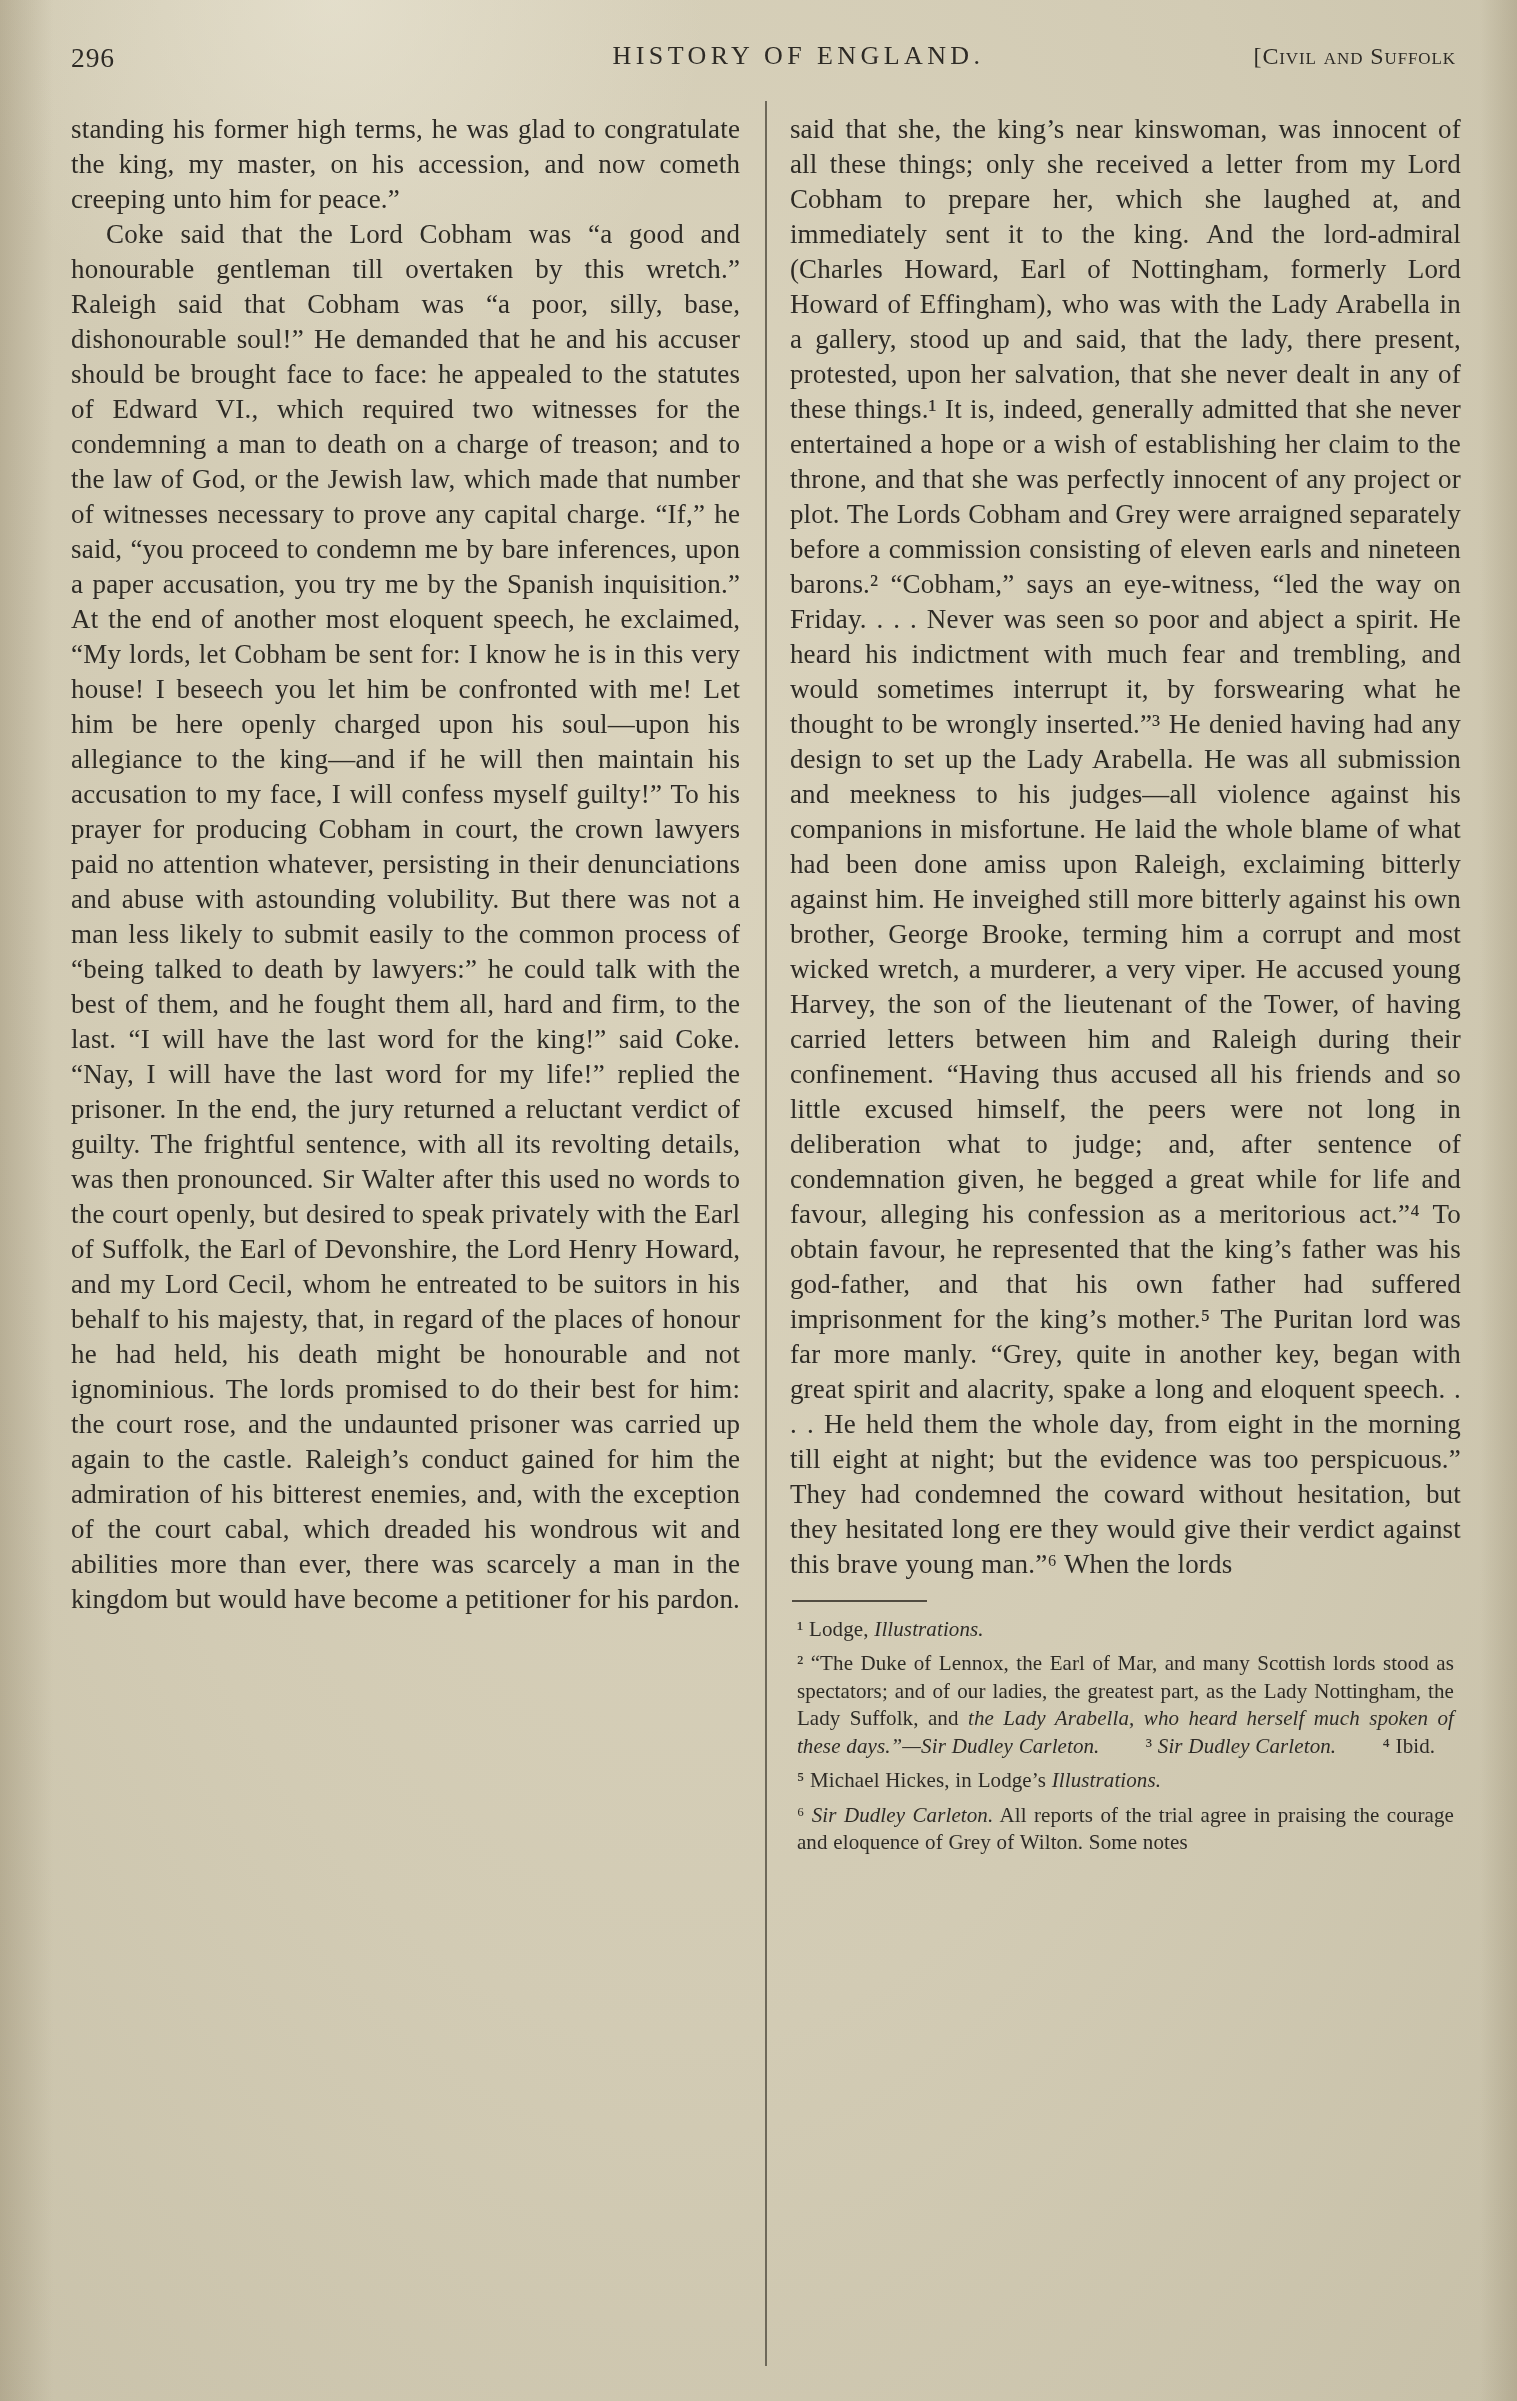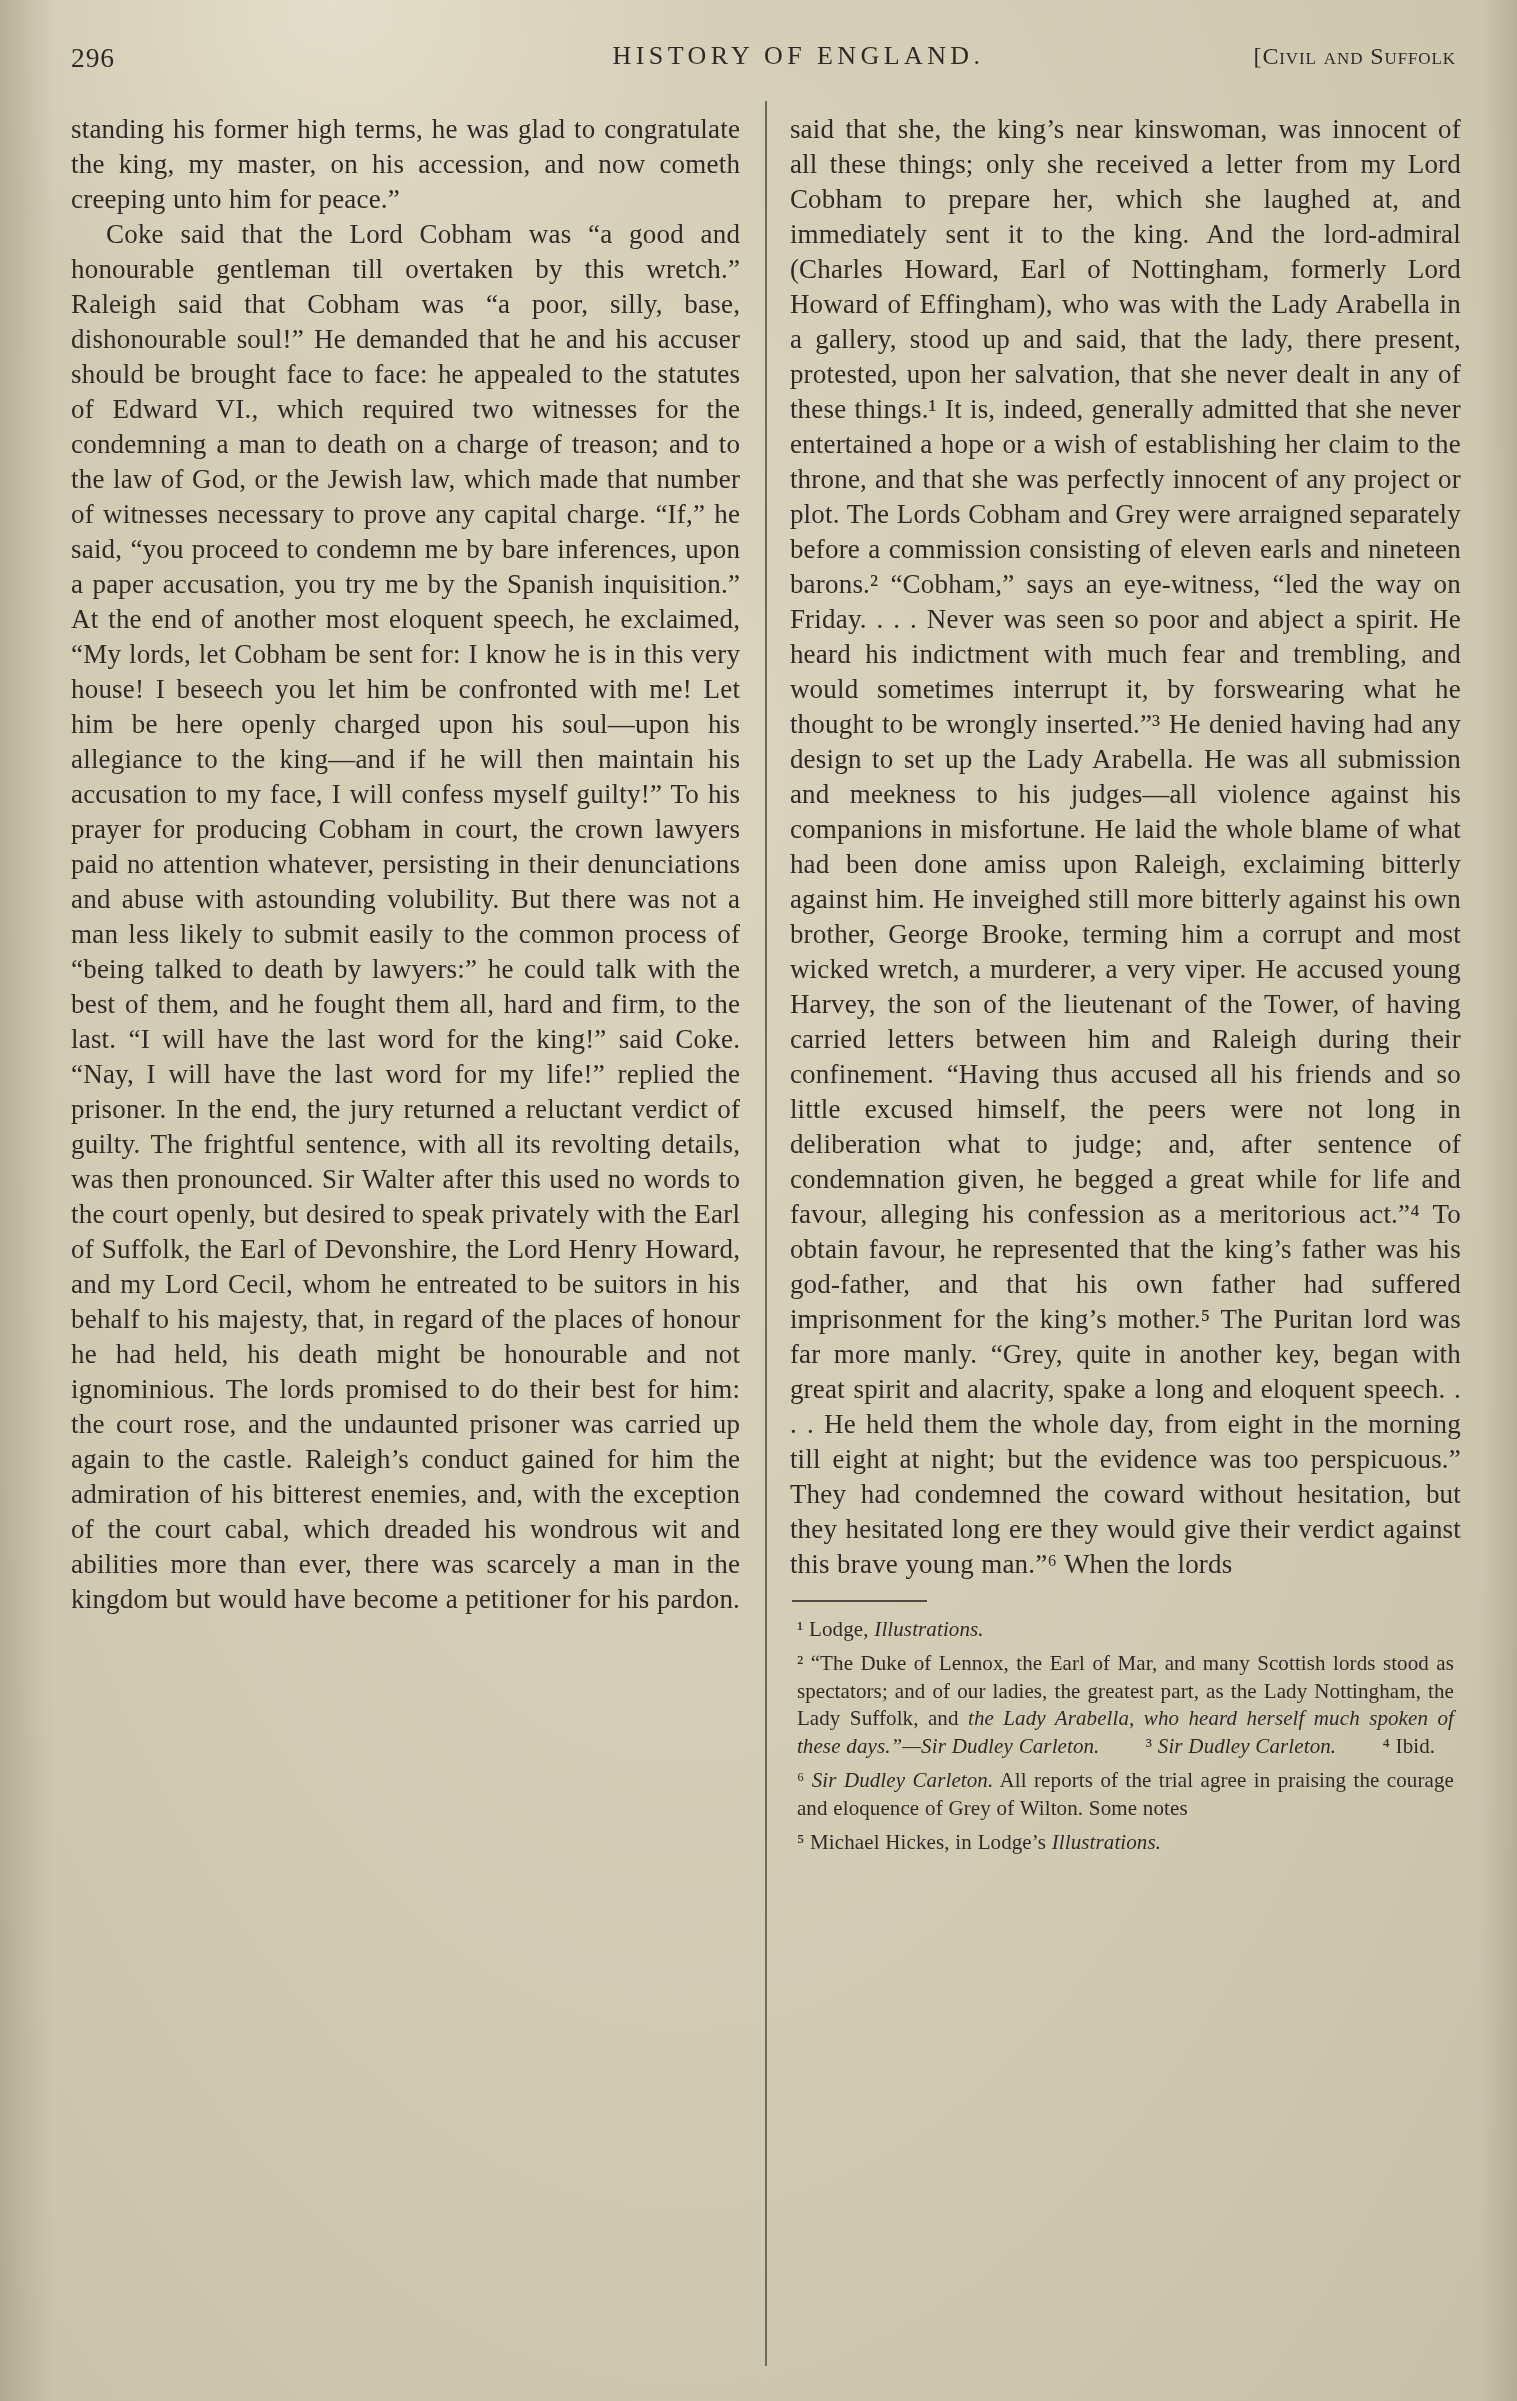--- a/index.html
+++ b/index.html
@@ -107,21 +107,21 @@
     <div class="column-divider"></div>
 
     <div class="col-right body-text">
       <p>said that she, the king’s near kinswoman, was innocent of all these things; only she received a letter from my Lord Cobham to prepare her, which she laughed at, and immediately sent it to the king. And the lord-admiral (Charles Howard, Earl of Nottingham, formerly Lord Howard of Effingham), who was with the Lady Arabella in a gallery, stood up and said, that the lady, there present, protested, upon her salvation, that she never dealt in any of these things.¹ It is, indeed, generally admitted that she never entertained a hope or a wish of establishing her claim to the throne, and that she was perfectly innocent of any project or plot. The Lords Cobham and Grey were arraigned separately before a commission consisting of eleven earls and nineteen barons.² “Cobham,” says an eye-witness, “led the way on Friday. . . . Never was seen so poor and abject a spirit. He heard his indictment with much fear and trembling, and would sometimes interrupt it, by forswearing what he thought to be wrongly inserted.”³ He denied having had any design to set up the Lady Arabella. He was all submission and meekness to his judges—all violence against his companions in misfortune. He laid the whole blame of what had been done amiss upon Raleigh, exclaiming bitterly against him. He inveighed still more bitterly against his own brother, George Brooke, terming him a corrupt and most wicked wretch, a murderer, a very viper. He accused young Harvey, the son of the lieutenant of the Tower, of having carried letters between him and Raleigh during their confinement. “Having thus accused all his friends and so little excused himself, the peers were not long in deliberation what to judge; and, after sentence of condemnation given, he begged a great while for life and favour, alleging his confession as a meritorious act.”⁴ To obtain favour, he represented that the king’s father was his god-father, and that his own father had suffered imprisonment for the king’s mother.⁵ The Puritan lord was far more manly. “Grey, quite in another key, began with great spirit and alacrity, spake a long and eloquent speech. . . . He held them the whole day, from eight in the morning till eight at night; but the evidence was too perspicuous.” They had condemned the coward without hesitation, but they hesitated long ere they would give their verdict against this brave young man.”⁶ When the lords</p>
 
       <div class="footnote-rule"></div>
 
       <div class="footnotes">
         <p><span>¹ Lodge, </span><span class="italic">Illustrations.</span></p>
         <p><span>² “The Duke of Lennox, the Earl of Mar, and many Scottish lords stood as spectators; and of our ladies, the greatest part, as the Lady Nottingham, the Lady Suffolk, and </span><span class="italic">the Lady Arabella, who heard herself much spoken of these days.”—Sir Dudley Carleton.</span><span class="fn-space"></span><span>³ </span><span class="italic">Sir Dudley Carleton.</span><span class="fn-space"></span><span>⁴ Ibid.</span></p>
+        <p><span>⁵ Michael Hickes, in Lodge’s </span><span class="italic">Illustrations.</span></p>
         <p><span>⁶ </span><span class="italic">Sir Dudley Carleton.</span><span> All reports of the trial agree in praising the courage and eloquence of Grey of Wilton. Some notes</span></p>
-        <p><span>⁵ Michael Hickes, in Lodge’s </span><span class="italic">Illustrations.</span></p>
       </div>
     </div>
 
   </div>
 
 </div>
 
 
 </body></html>

